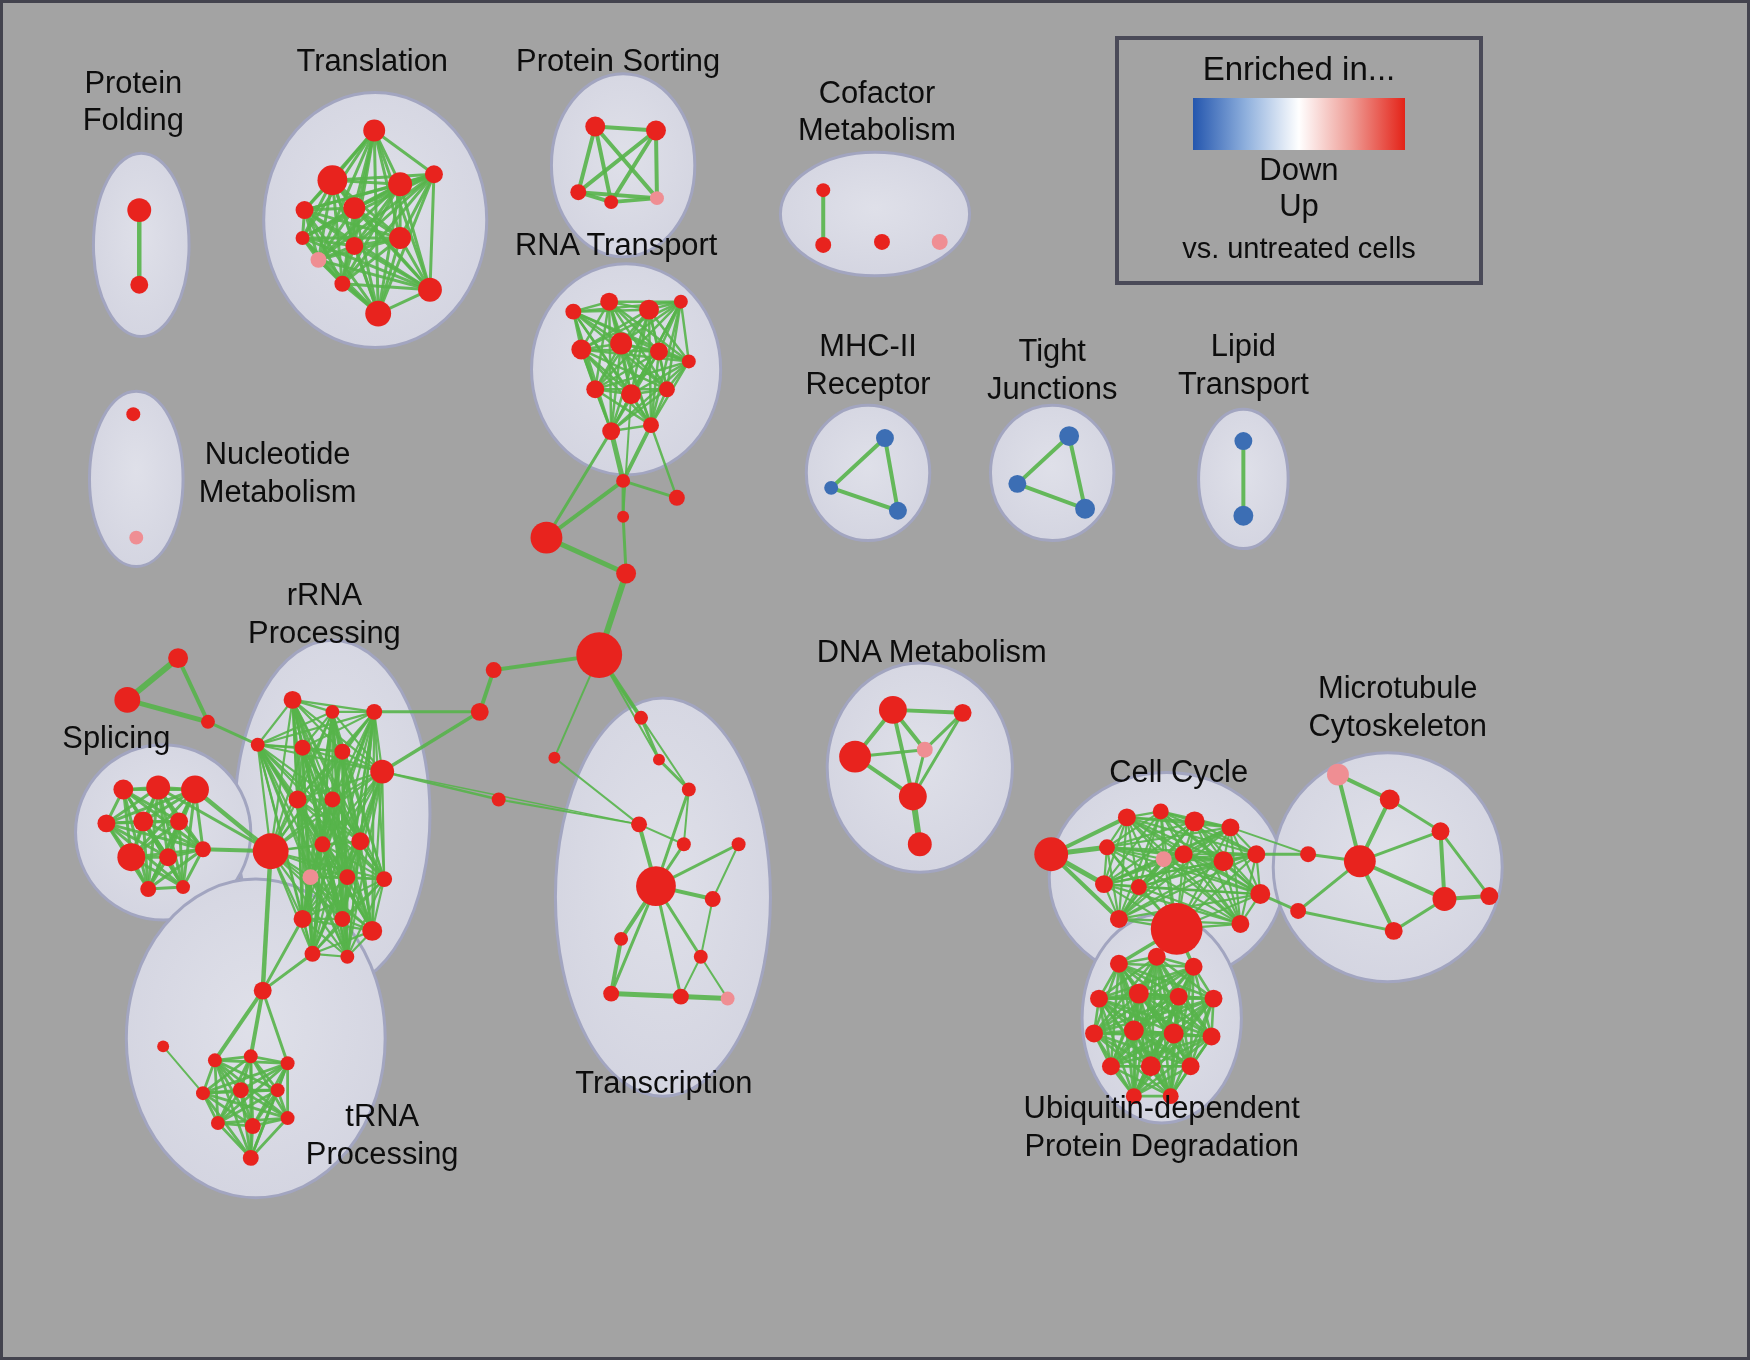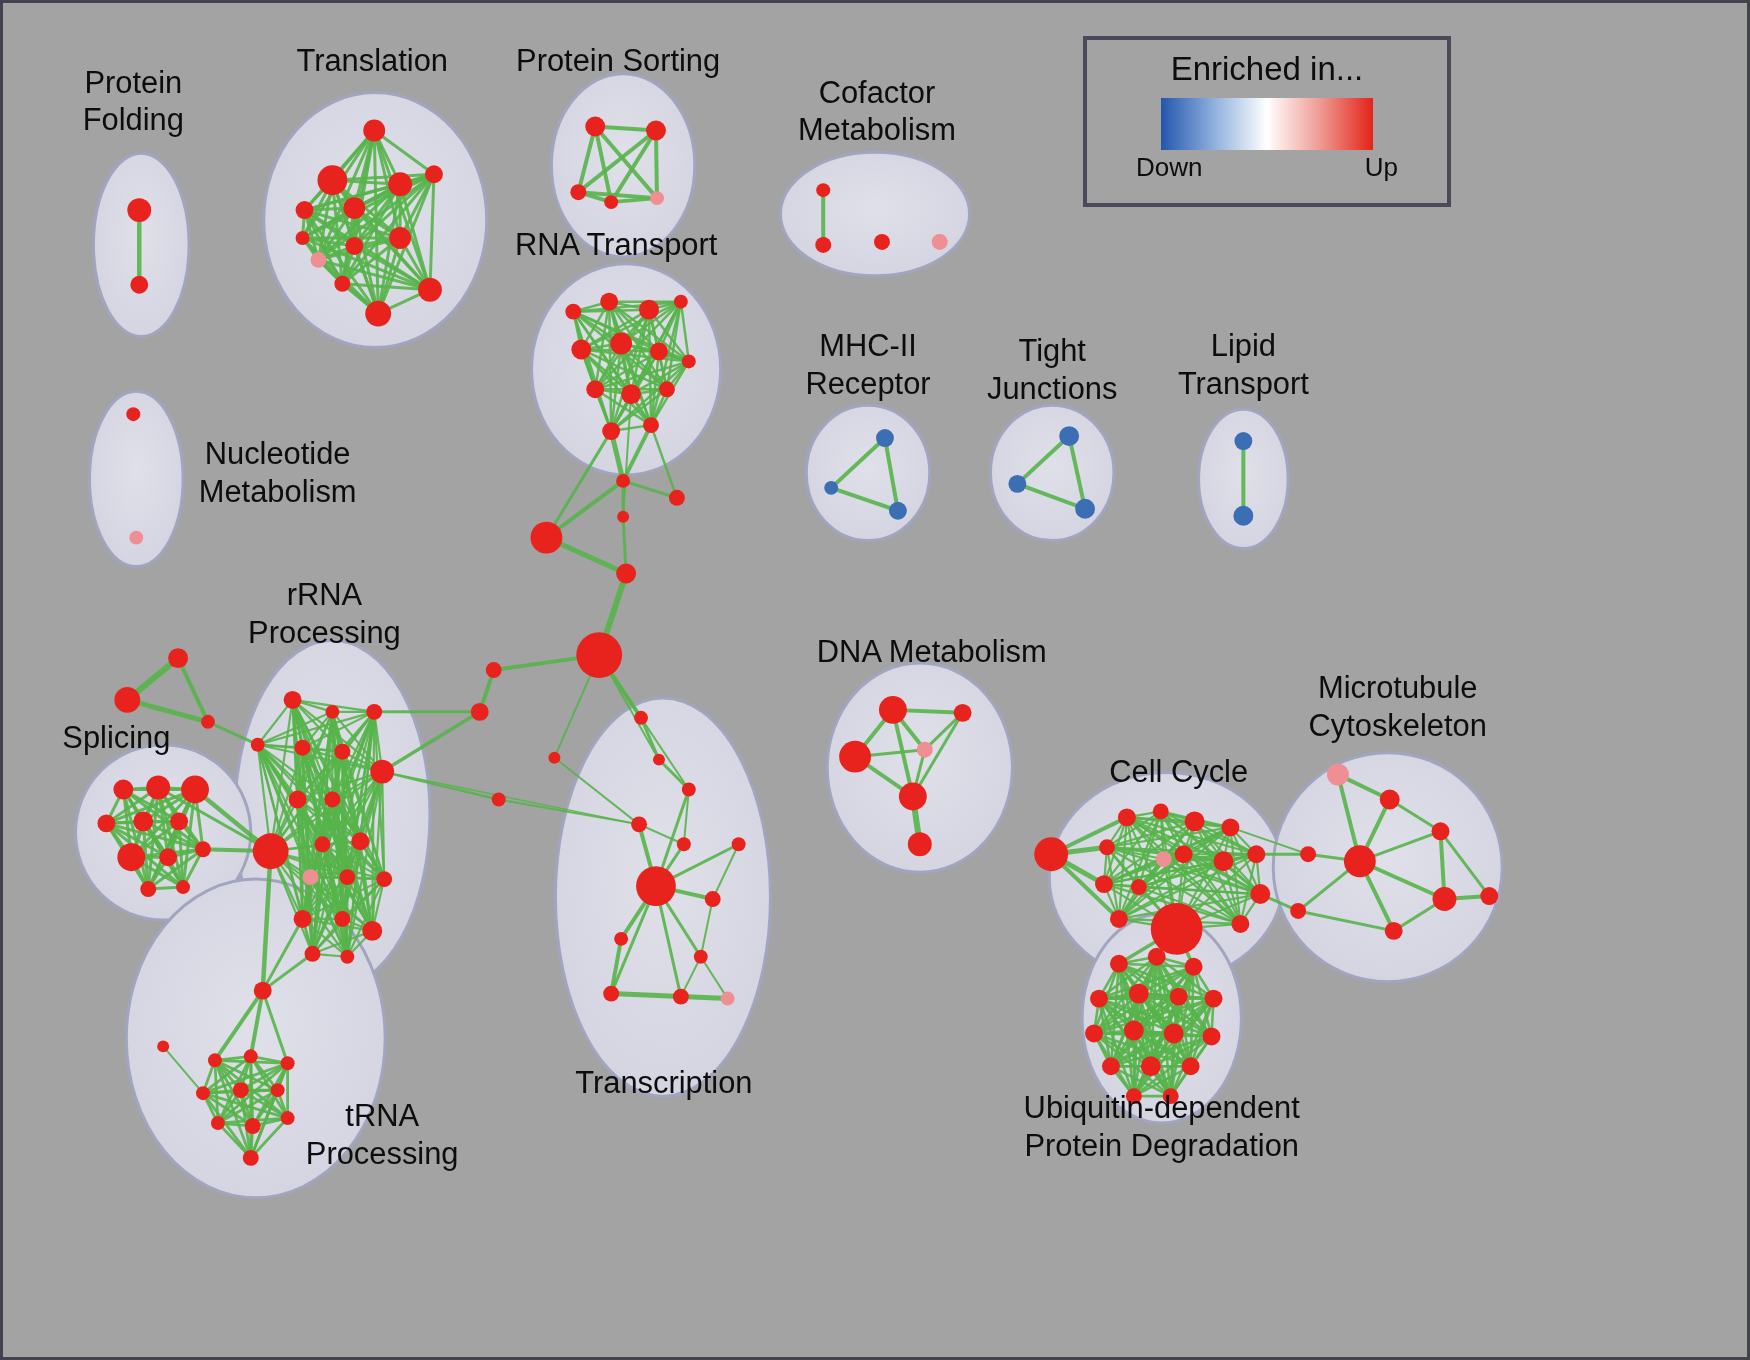--- a/index.html
+++ b/index.html
@@ -8,29 +8,29 @@
     width:1750px;height:1360px;
     box-sizing:border-box;
     border:3px solid #43434e;
     background:#c8cade;
     overflow:hidden;
     font-family:"Liberation Sans",sans-serif;
   }
   #network-svg{position:absolute;left:0;top:0;width:100%;height:100%;}
   #network-svg text{font-family:"Liberation Sans",sans-serif;}
   .legend{
-    position:absolute;left:1080px;top:33px;width:368px;
+    position:absolute;left:1112px;top:33px;width:368px;
     box-sizing:border-box;
     border:4px solid #4a4a58;
     padding:10px 14px 14px;
     text-align:center;color:#0d0d0d;
   }
   .legend-title{font-size:33px;}
   .legend-bar{height:52px;width:212px;margin:10px auto 2px;}
-  .legend-row{display:flex;justify-content:space-between;width:262px;margin:0 auto 6px;font-size:26px;}
+  .legend-row{display:flex;justify-content:flex-start;width:262px;margin:0 auto 6px;font-size:31px;flex-direction:column;}
   .legend-caption{font-size:29px;line-height:1.28;}
 </style>
 </head>
 <body>
 
 <div class="figure" id="figure" style="background: #a3a3a3; border-color: rgb(67, 67, 78);">
 
   <svg id="network-svg" viewBox="0 0 1750 1360">
       <defs>
         <radialGradient id="ellipse-grad" cx="50%" cy="45%" r="75%">
@@ -1026,15 +1026,16 @@
       </g>
     </svg>
 
   <div class="legend">
     <div class="legend-title">Enriched in...</div>
     <div class="legend-bar" style="background: linear-gradient(90deg, rgb(36, 86, 174), rgb(143, 176, 221), rgb(255, 255, 255), rgb(238, 155, 148), rgb(228, 35, 24));"></div>
     <div class="legend-row">
       <span>Down</span>
       <span>Up</span>
     </div>
+    <div class="legend-caption">vs. untreated cells</div>
   </div>
 
 </div>
 
 </body></html>

